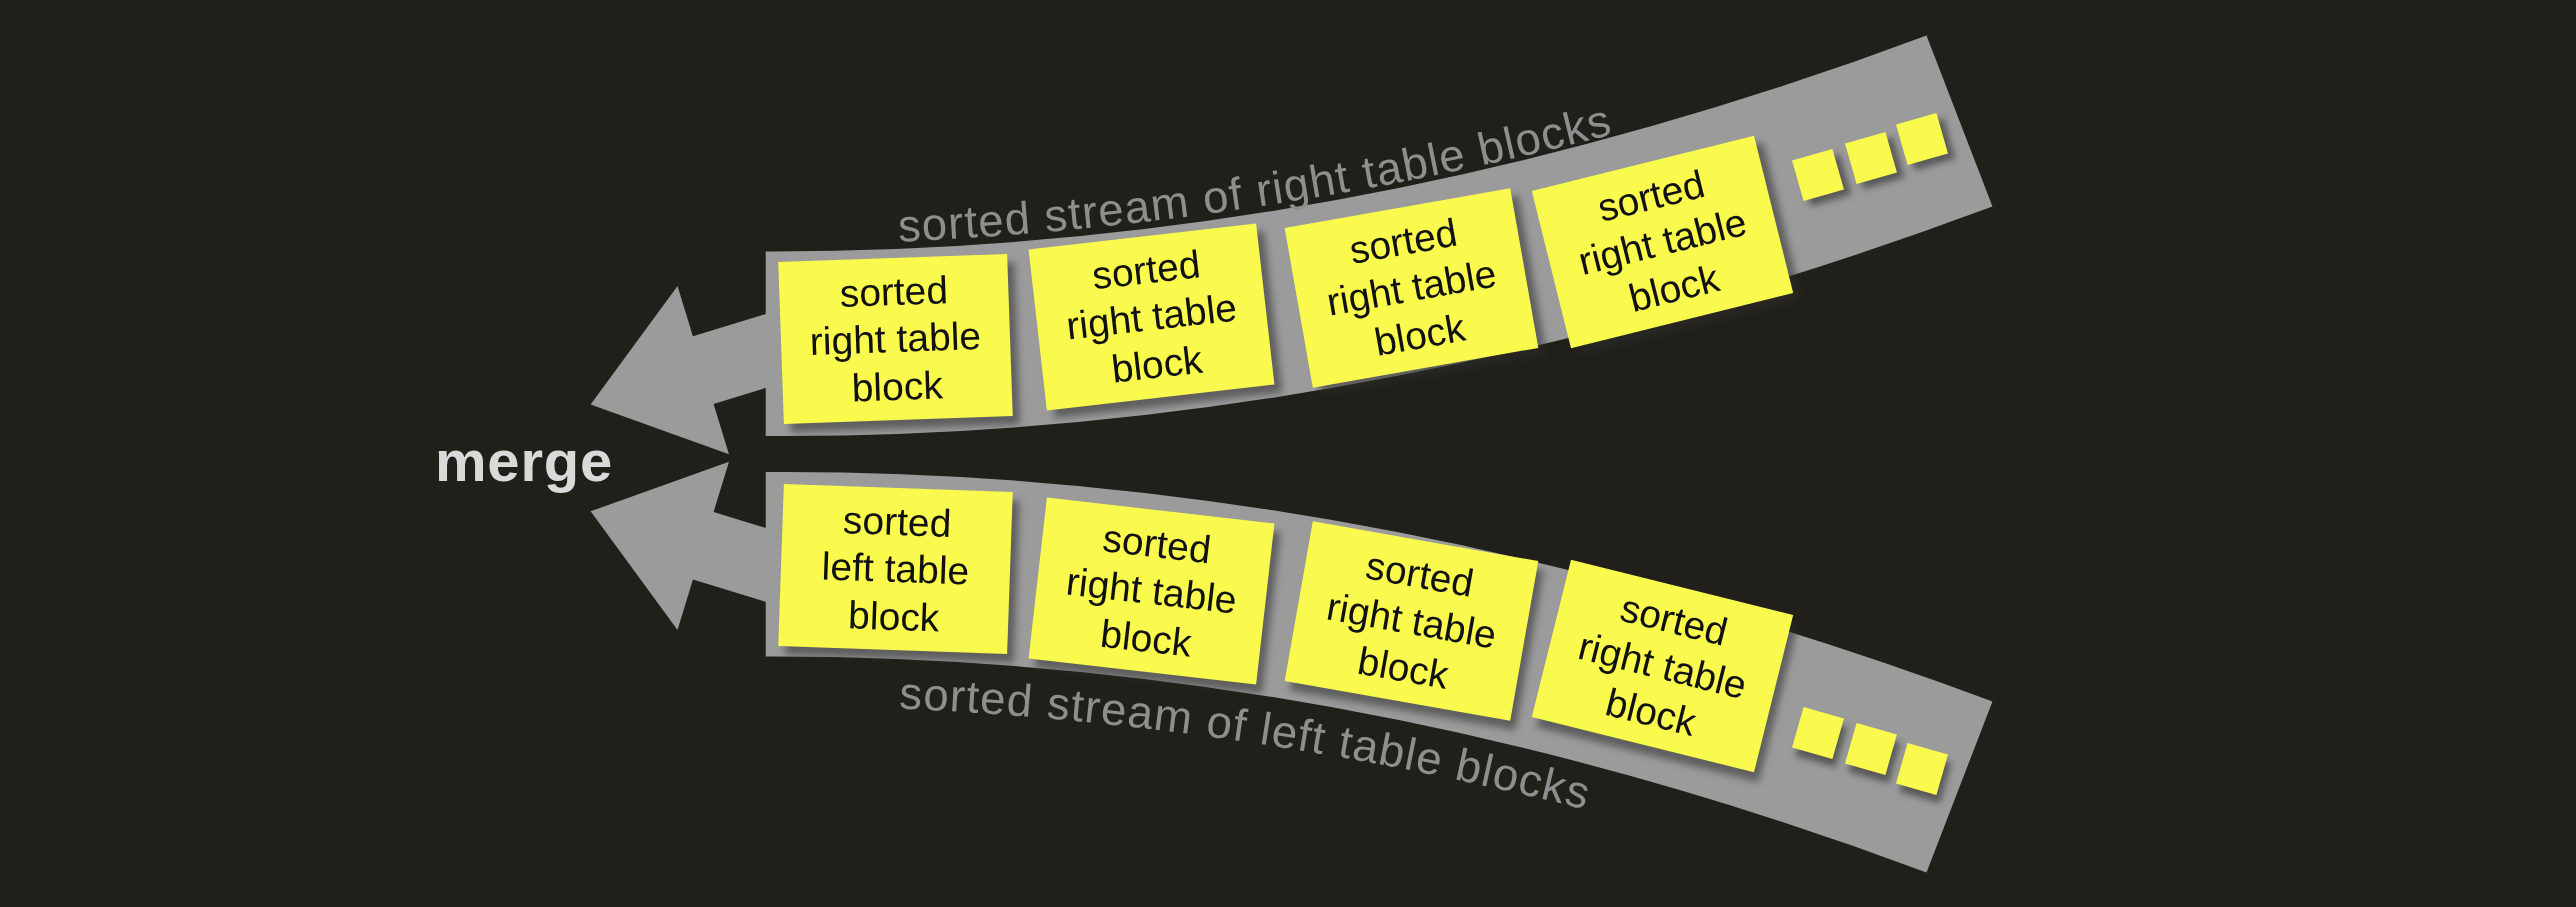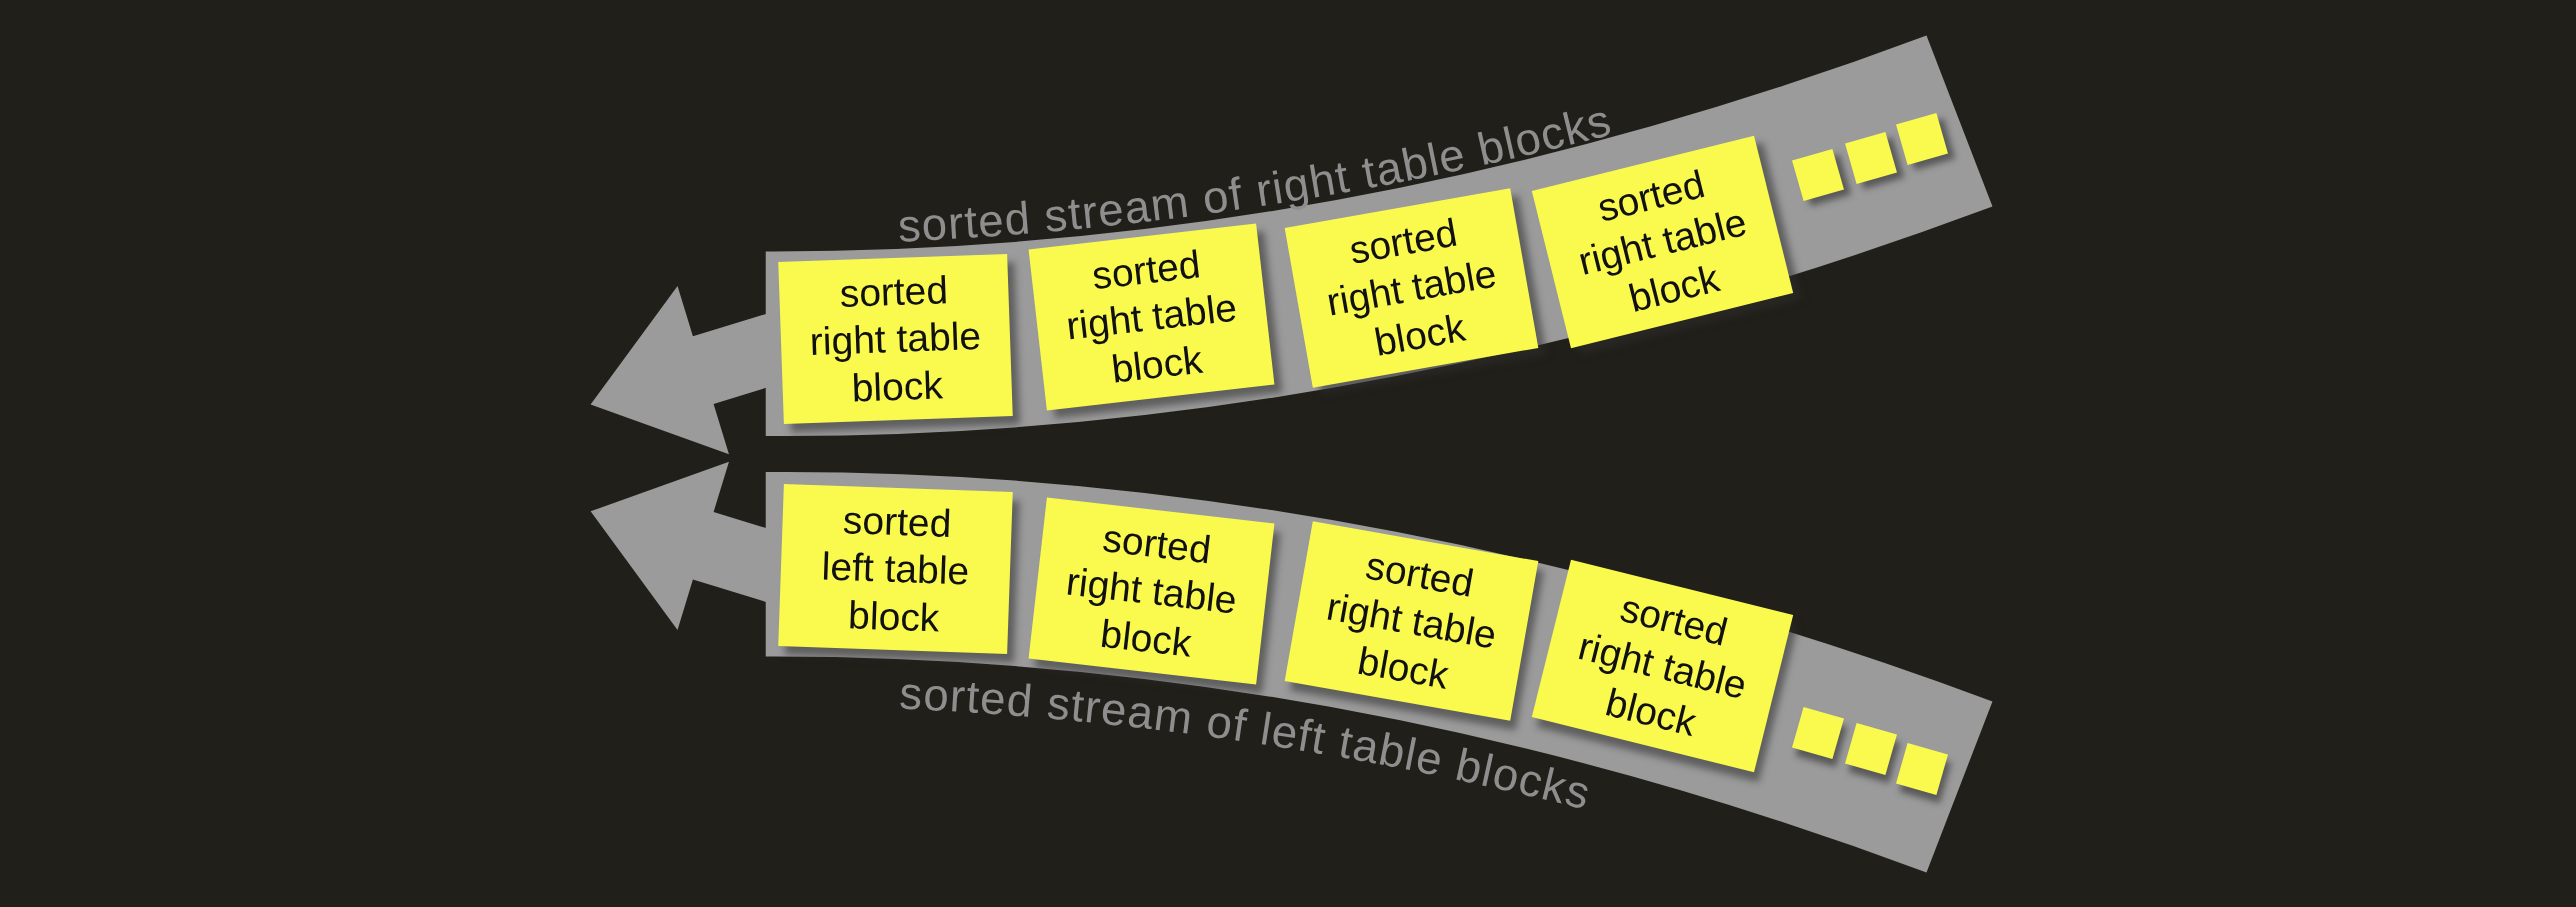--- a/index.html
+++ b/index.html
@@ -76,20 +76,21 @@
     <path id="bottomLabelPath" d="M 940,898 Q 1714,895 2480,1172" fill="none"></path>
 
     <text class="stream-label-text">
       <textPath href="#topLabelPath" startOffset="13%">sorted stream of right table blocks</textPath>
     </text>
     <text class="stream-label-text">
       <textPath href="#bottomLabelPath" startOffset="13%">sorted stream of left table blocks</textPath>
     </text>
   </svg>
 
+  <div id="merge-label">merge</div>
 
   <div class="block" style="left:781px; top:258px; transform:rotate(-2deg);">sorted
 right table
 block</div>
   <div class="block" style="left:1037px; top:236px; transform:rotate(-6.5deg);">sorted
 right table
 block</div>
   <div class="block" style="left:1297px; top:207px; transform:rotate(-10deg);">sorted
 right table
 block</div>

